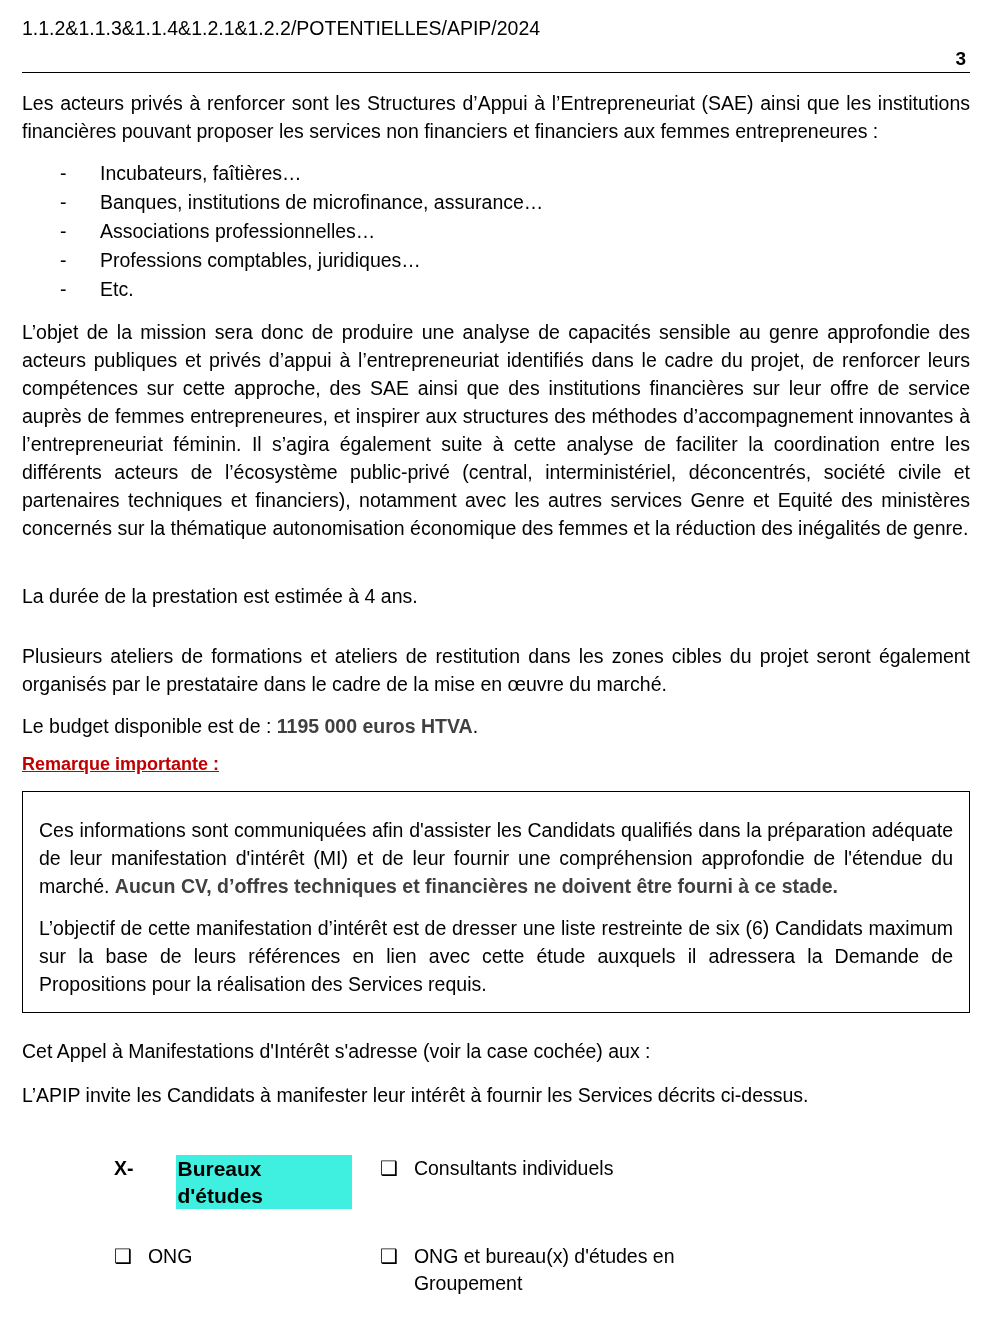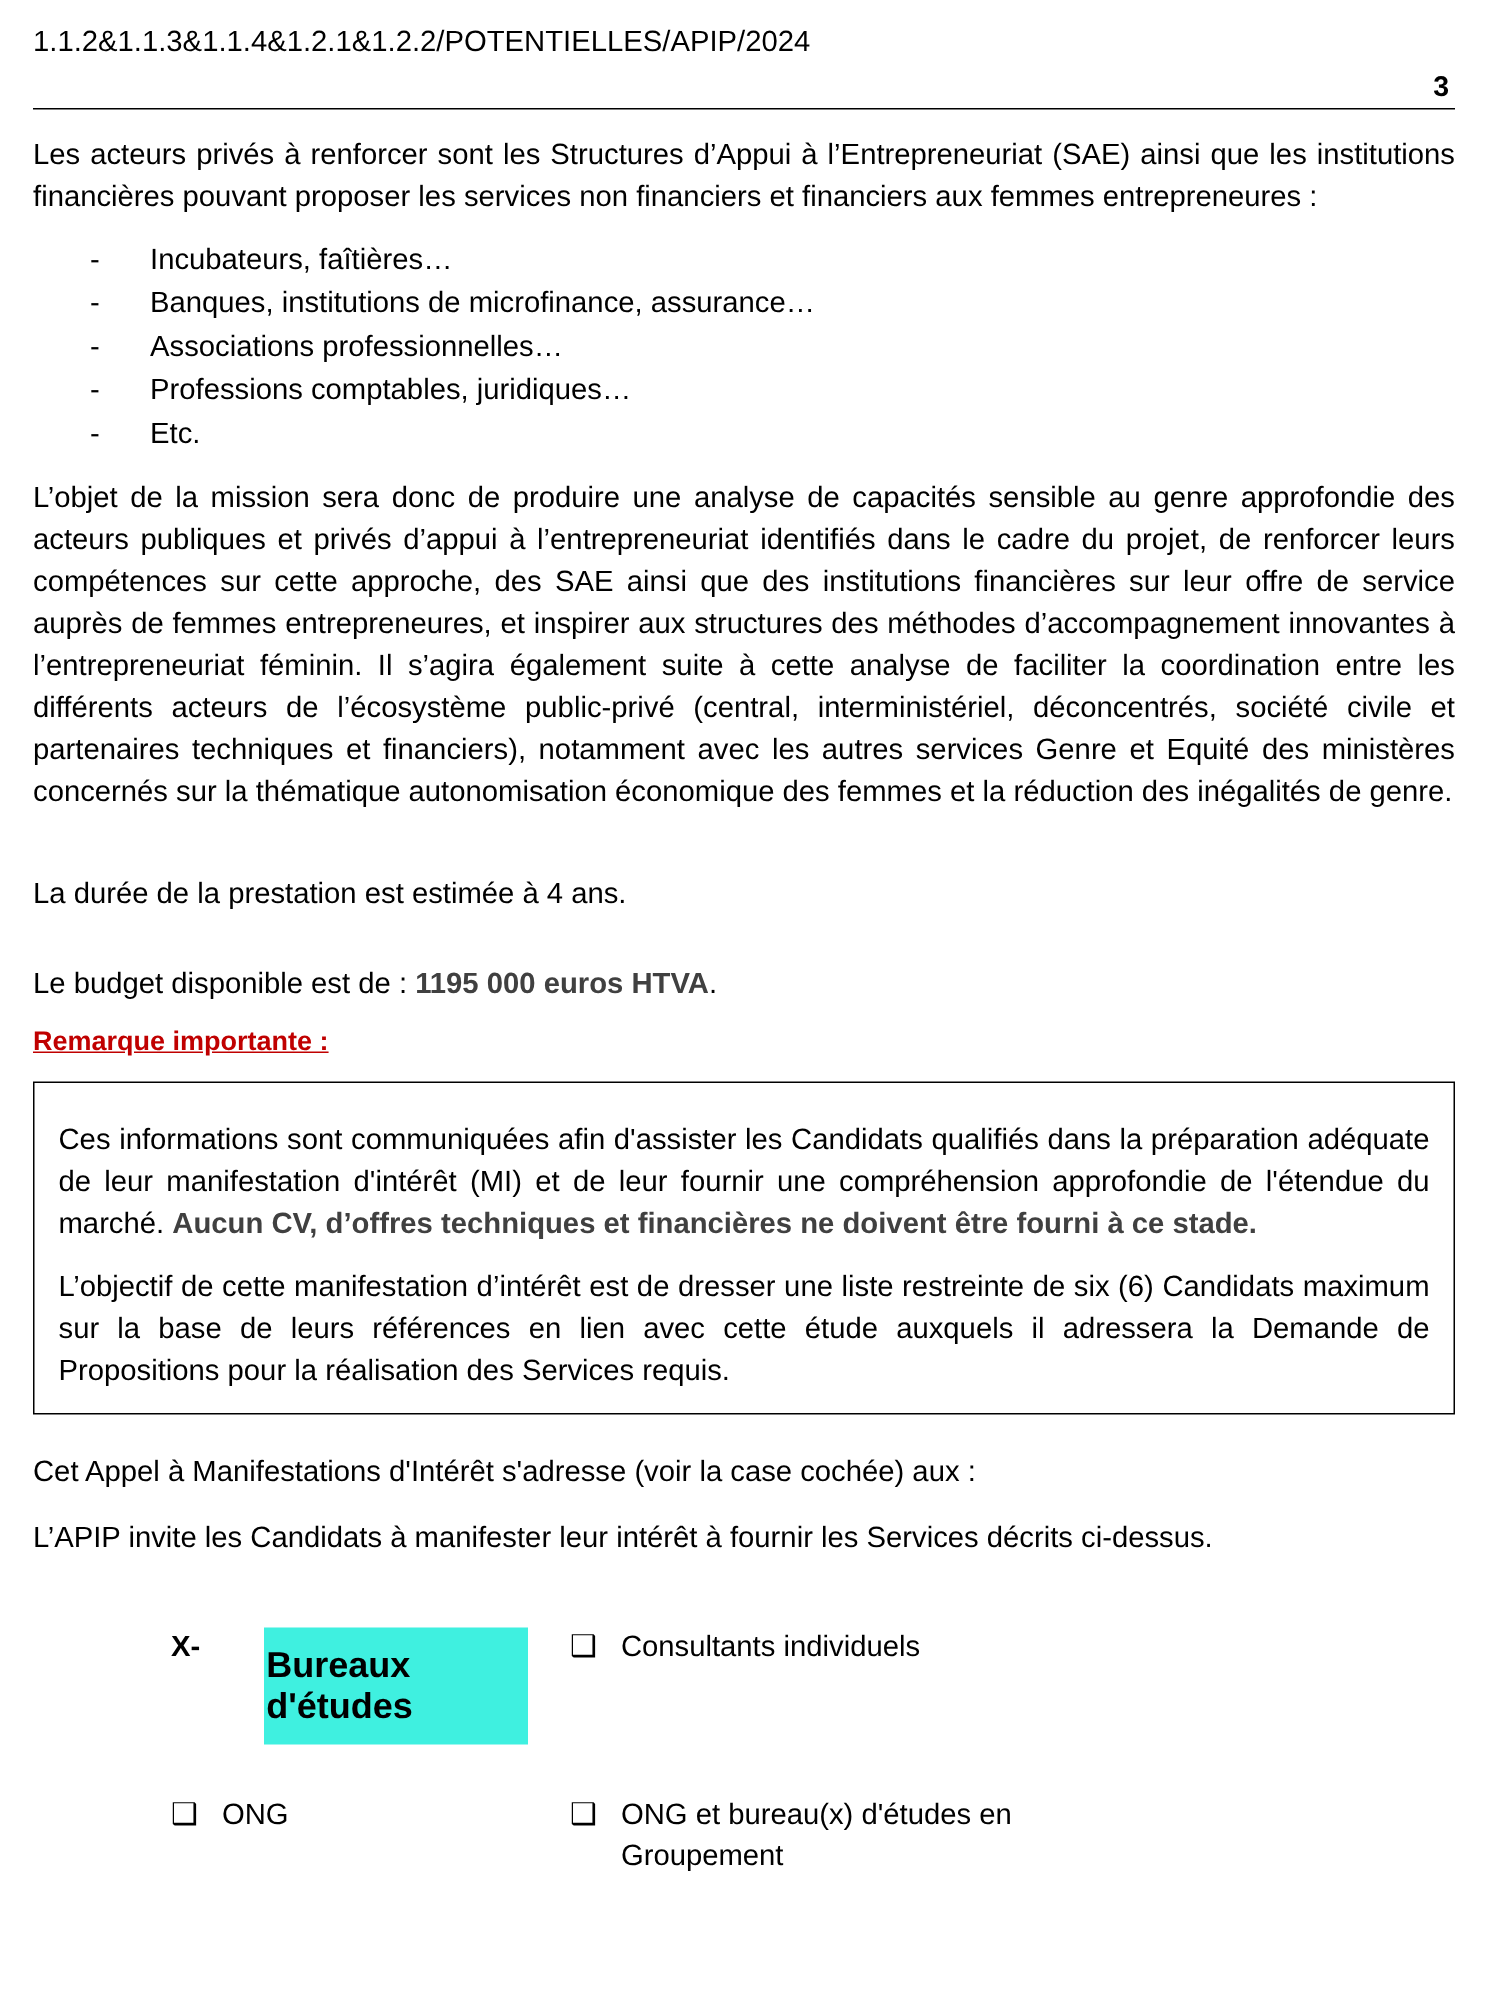--- a/index.html
+++ b/index.html
@@ -129,22 +129,22 @@
   }
   .checkbox-glyph {
     font-size: 20px;
     line-height: 26px;
     margin-right: 16px;
     display: inline-block;
   }
   .highlight {
     background: #3ff0e0;
     font-weight: bold;
-    font-size: 24px;
-    padding: 12px 2px;
+    font-size: 21px;
+    padding: 0 2px;
   }
   .choice-text { display: inline-block; }
   .choice-text.indent2 { max-width: 330px; }
 </style>
 </head>
 <body>
 
 <div class="page">
 
   <div class="header-title">
@@ -180,20 +180,21 @@
   </ul>
 
   <p class="body-text">L’objet de la mission sera donc de produire une analyse de capacités sensible au genre approfondie des acteurs publiques et privés d’appui à l’entrepreneuriat identifiés dans le cadre du projet, de renforcer leurs compétences sur cette approche, des SAE ainsi que des institutions financières sur leur offre de service auprès de femmes entrepreneures, et inspirer aux structures des méthodes d’accompagnement innovantes à l’entrepreneuriat féminin. Il s’agira également suite à cette analyse de faciliter la coordination entre les différents acteurs de l’écosystème public-privé (central, interministériel, déconcentrés, société civile et partenaires techniques et financiers), notamment avec les autres services Genre et Equité des ministères concernés sur la thématique autonomisation économique des femmes et la réduction des inégalités de genre.</p>
 
   <div class="spacer-md"></div>
 
   <p class="body-text">La durée de la prestation est estimée à 4 ans.</p>
 
   <div class="spacer-sm"></div>
 
+  <p class="body-text">Plusieurs ateliers de formations et ateliers de restitution dans les zones cibles du projet seront également organisés par le prestataire dans le cadre de la mise en œuvre du marché.</p>
 
   <p class="body-text">
     <span>Le budget disponible est de : </span><span class="red-bold">1195 000 euros HTVA</span><span>.</span>
   </p>
 
   <div class="remark-heading">Remarque importante :</div>
 
   <div class="box">
     <p>
       <span>Ces informations sont communiquées afin d'assister les Candidats qualifiés dans la préparation adéquate de leur manifestation d'intérêt (MI) et de leur fournir une compréhension approfondie de l'étendue du marché. </span><span class="red-bold">Aucun CV, d’offres techniques et financières ne doivent être fourni à ce stade.</span>

